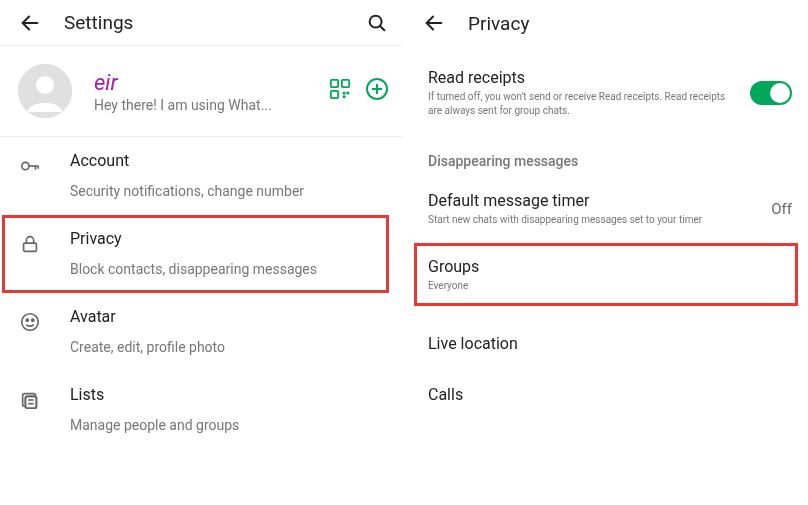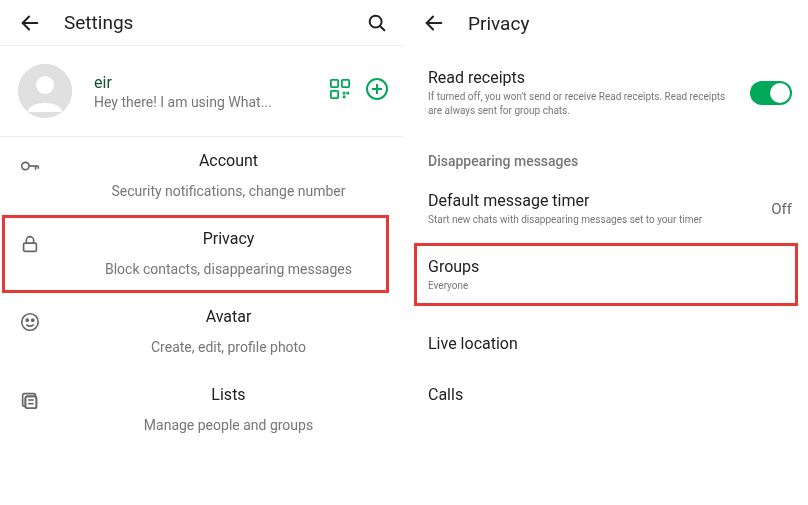--- a/index.html
+++ b/index.html
@@ -51,41 +51,41 @@
     background: #e0e0e0;
     display: flex; align-items: center; justify-content: center;
     flex-shrink: 0;
   }
   .profile-text {
     margin-left: 22px;
     flex: 1;
     overflow: hidden;
   }
   .profile-name {
-    font-size: 16px; color: #14532d;
+    font-size: 22px; color: #a21caf; font-style: italic;
   }
   .profile-status {
     font-size: 14px; color: #777; margin-top: 2px;
     white-space: nowrap; overflow: hidden; text-overflow: ellipsis;
   }
   .profile-actions { display: flex; align-items:center; gap: 14px; margin-left: 6px;}
   .qr-icon, .add-icon { color: #00a859; }
   .list-item {
     display: flex;
     padding: 14px 16px 14px 18px;
     position: relative;
   }
   .list-item .li-icon {
     width: 24px; height: 24px;
     display: flex; align-items:center; justify-content:center;
     color: #666;
     margin-top: 3px;
     flex-shrink: 0;
   }
-  .li-text { margin-left: 28px; flex: 1; text-align: center; }
+  .li-text { margin-left: 28px; flex: 1; }
   .li-title { font-size: 16px; color: #222; }
   .li-sub { font-size: 14px; color: #777; margin-top: 12px; line-height: 1.35; }
   .highlight {
     position: relative;
   }
   .highlight::after {
     content: "";
     position: absolute;
     left: 2px; right: 14px; top: 0; bottom: 0;
     border: 3px solid #e53935;

